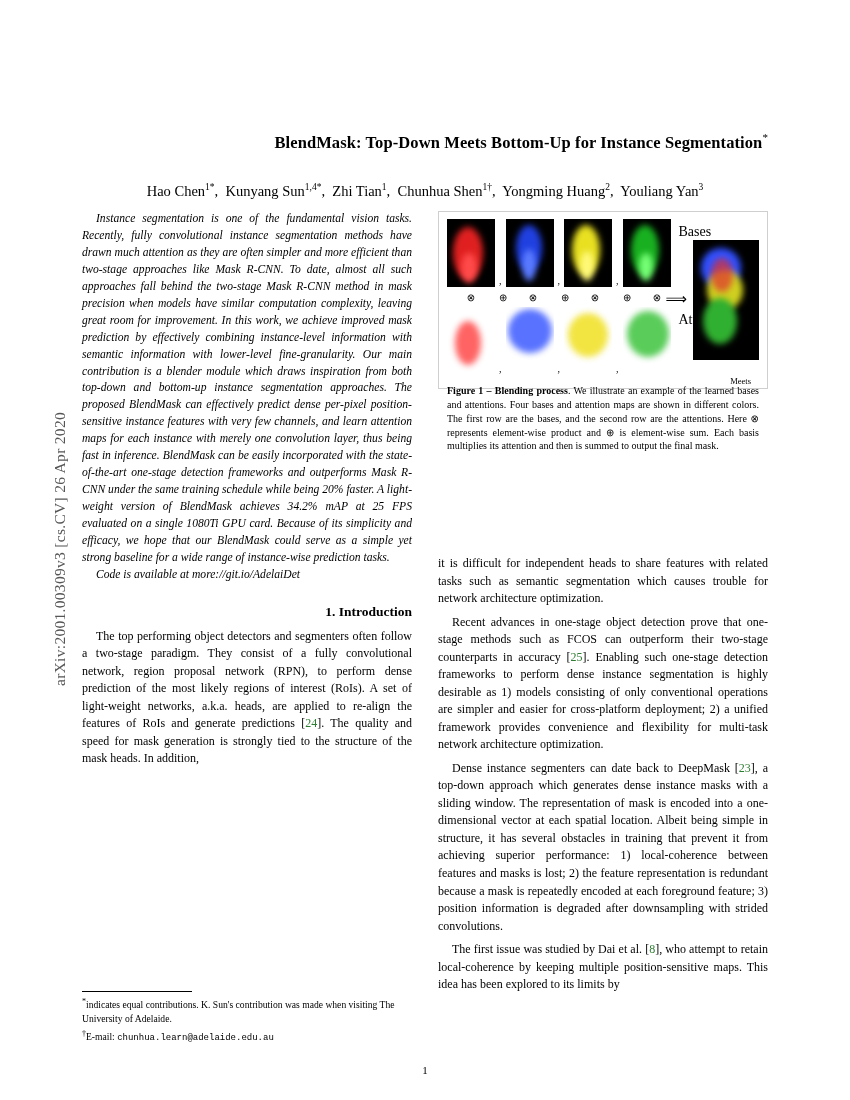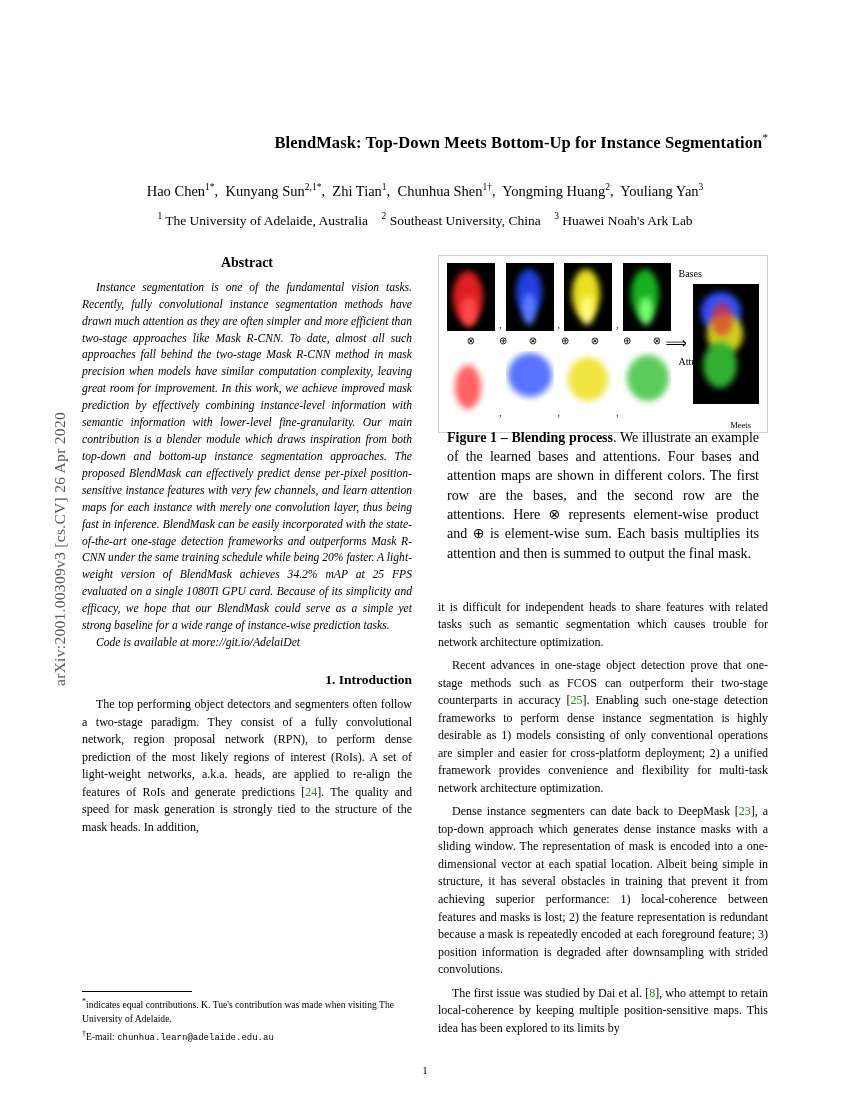--- a/index.html
+++ b/index.html
@@ -125,21 +125,21 @@
     position: relative;
     overflow: hidden;
     background: #000;
   }
   .fig-comma {
     font-size: 10px;
     align-self: flex-end;
     padding-bottom: 2px;
   }
   .fig-label {
-    font-size: 10px;
+    font-size: 14px;
     margin-left: 4px;
     align-self: flex-start;
     padding-top: 6px;
   }
   .op-row {
     display: flex;
     align-items: center;
     gap: 4px;
     height: 18px;
     font-size: 10px;
@@ -167,21 +167,21 @@
     font-size: 15px;
     color: #000;
   }
   .fig-masklabel {
     position: absolute;
     right: 16px;
     bottom: 2px;
     font-size: 8.5px;
   }
   .fig-caption {
-    font-size: 14px;
+    font-size: 10px;
     line-height: 1.38;
     text-align: justify;
     margin-top: 8px;
   }
   .fig-caption b { font-weight: bold; }
 
   
   .blob {
     position: absolute;
     border-radius: 50%;
@@ -221,31 +221,27 @@
 
 <div class="page">
 
   <div class="arxiv-stamp">arXiv:2001.00309v3  [cs.CV]  26 Apr 2020</div>
 
   <div class="content">
 
     <h1 class="title"><span>BlendMask: Top-Down Meets Bottom-Up for Instance Segmentation</span><sup>*</sup></h1>
 
     <div class="authors">
-      Hao Chen<sup>1*</sup>,&nbsp; Kunyang Sun<sup>2,1*</sup>,&nbsp; Zhi Tian<sup>1</sup>,&nbsp; Chunhua Shen<sup>1†</sup>,&nbsp; Yongming Huang<sup>2</sup>,&nbsp; Youliang Yan<sup>3</sup>
+      Hao Chen<sup>1*</sup>,&nbsp; Kunyang Sun<sup>1,4*</sup>,&nbsp; Zhi Tian<sup>1</sup>,&nbsp; Chunhua Shen<sup>1†</sup>,&nbsp; Yongming Huang<sup>2</sup>,&nbsp; Youliang Yan<sup>3</sup>
     </div>
 
-    <div class="affils">
-      <sup>1</sup> The University of Adelaide, Australia &nbsp;&nbsp; <sup>2</sup> Southeast University, China &nbsp;&nbsp; <sup>3</sup> Huawei Noah's Ark Lab
-    </div>
 
     <div class="cols">
 
       <div class="col">
-        <div class="sec-abstract">Abstract</div>
         <div class="abstract-body">
           <p>Instance segmentation is one of the fundamental vision tasks. Recently, fully convolutional instance segmentation methods have drawn much attention as they are often simpler and more efficient than two-stage approaches like Mask R-CNN. To date, almost all such approaches fall behind the two-stage Mask R-CNN method in mask precision when models have similar computation complexity, leaving great room for improvement. In this work, we achieve improved mask prediction by effectively combining instance-level information with semantic information with lower-level fine-granularity. Our main contribution is a blender module which draws inspiration from both top-down and bottom-up instance segmentation approaches. The proposed BlendMask can effectively predict dense per-pixel position-sensitive instance features with very few channels, and learn attention maps for each instance with merely one convolution layer, thus being fast in inference. BlendMask can be easily incorporated with the state-of-the-art one-stage detection frameworks and outperforms Mask R-CNN under the same training schedule while being 20% faster. A light-weight version of BlendMask achieves 34.2% mAP at 25 FPS evaluated on a single 1080Ti GPU card. Because of its simplicity and efficacy, we hope that our BlendMask could serve as a simple yet strong baseline for a wide range of instance-wise prediction tasks.</p>
           <p>Code is available at more://git.io/AdelaiDet</p>
         </div>
 
         <div class="sec-head">1. Introduction</div>
         <div class="body-text">
           <p>
             <span>The top performing object detectors and segmenters often follow a two-stage paradigm. They consist of a fully convolutional network, region proposal network (RPN), to perform dense prediction of the most likely regions of interest (RoIs). A set of light-weight networks, a.k.a. heads, are applied to re-align the features of RoIs and generate predictions [<span class="cite">24</span>]. The quality and speed for mask generation is strongly tied to the structure of the mask heads. In addition,</span>
           </p>
@@ -329,18 +325,18 @@
           <p>Recent advances in one-stage object detection prove that one-stage methods such as FCOS can outperform their two-stage counterparts in accuracy [<span class="cite">25</span>]. Enabling such one-stage detection frameworks to perform dense instance segmentation is highly desirable as 1) models consisting of only conventional operations are simpler and easier for cross-platform deployment; 2) a unified framework provides convenience and flexibility for multi-task network architecture optimization.</p>
           <p>Dense instance segmenters can date back to DeepMask [<span class="cite">23</span>], a top-down approach which generates dense instance masks with a sliding window. The representation of mask is encoded into a one-dimensional vector at each spatial location. Albeit being simple in structure, it has several obstacles in training that prevent it from achieving superior performance: 1) local-coherence between features and masks is lost; 2) the feature representation is redundant because a mask is repeatedly encoded at each foreground feature; 3) position information is degraded after downsampling with strided convolutions.</p>
           <p>The first issue was studied by Dai et al. [<span class="cite">8</span>], who attempt to retain local-coherence by keeping multiple position-sensitive maps. This idea has been explored to its limits by</p>
         </div>
       </div>
     </div>
   </div>
 
   <div class="footnote">
     <div class="rule"></div>
-    <p><sup>*</sup><span>indicates equal contributions. K. Tue's contribution was made when visiting The University of Adelaide.</span></p>
+    <p><sup>*</sup><span>indicates equal contributions. K. Sun's contribution was made when visiting The University of Adelaide.</span></p>
     <p><sup>†</sup><span>E-mail: </span><span class="mono">chunhua.learn@adelaide.edu.au</span></p>
   </div>
 
   <div class="pagenum">1</div>
 </div>
 
 </body></html>

